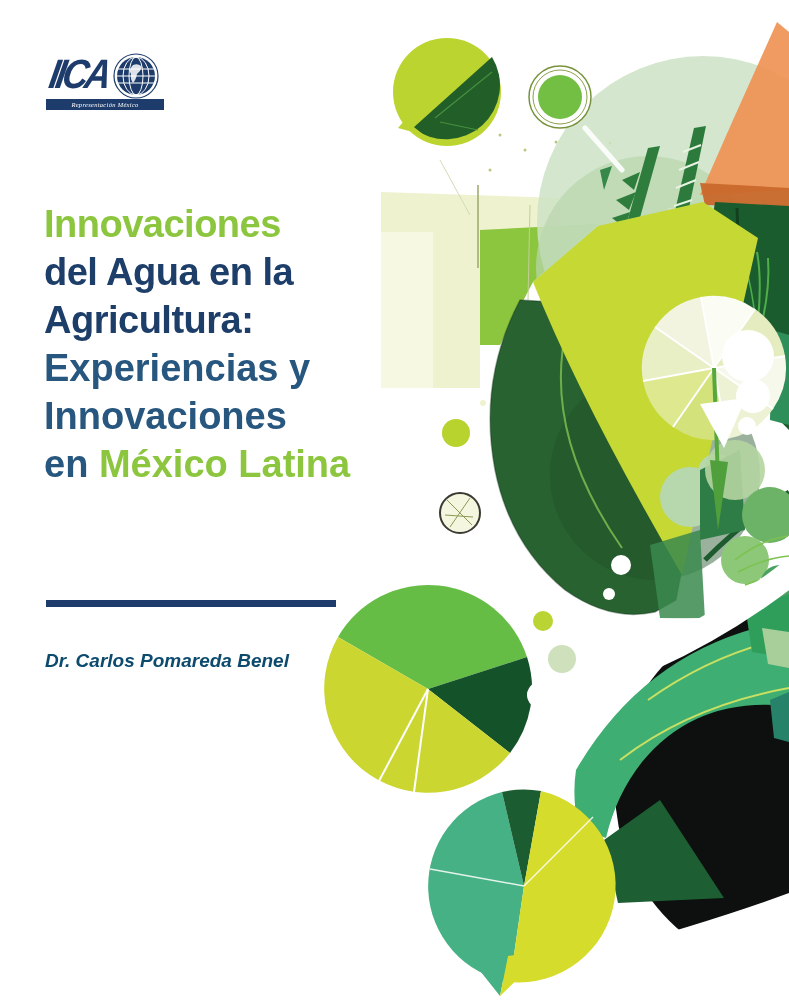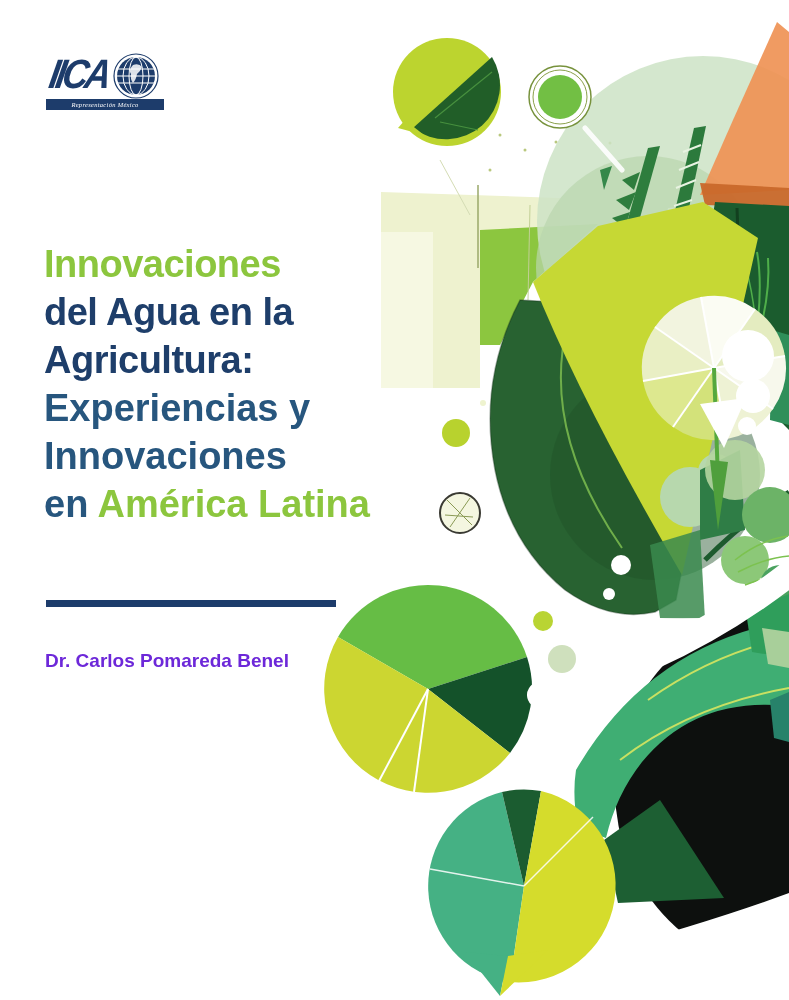--- a/index.html
+++ b/index.html
@@ -20,29 +20,29 @@
   .globe{margin-left:1px;margin-top:1px;}
   .logo-bar{
     margin-top:3px;width:118px;background:#1d3c6b;color:#ffffff;
     font-family:"Liberation Serif", serif;font-style:italic;
     font-size:6.5px;line-height:11px;text-align:center;letter-spacing:.3px;
   }
   
   .title{
     position:absolute;left:44px;top:200px;width:360px;
     font-size:38px;line-height:48px;font-weight:bold;
-    color:#1e3e6a;letter-spacing:-.5px;margin-top:40px;
+    color:#1e3e6a;letter-spacing:-.5px;
   }
   .t-green{color:#8cc63e;}
   .t-sub{font-weight:bold;color:#27567e;letter-spacing:0;}
   
   .divider{position:absolute;left:46px;top:600px;width:290px;height:7px;background:#1d3c6b;}
   .author{
     position:absolute;left:45px;top:650px;
-    font-size:19px;font-weight:bold;color:#6d28d9;
+    font-size:19px;font-weight:bold;font-style:italic;color:#0c4a6e;
   }
 </style>
 </head>
 <body>
 
 <div class="page">
 
   <svg class="illus" viewBox="0 0 789 1000" aria-hidden="true">
 
     <g>
@@ -238,19 +238,19 @@
     </div>
     <div class="logo-bar">Representación México</div>
   </div>
 
   <div class="title">
     <div class="t-green">Innovaciones</div>
     <div>del Agua en la</div>
     <div>Agricultura:</div>
     <div class="t-sub">Experiencias y</div>
     <div class="t-sub">Innovaciones</div>
-    <div class="t-sub"><span>en </span><span class="t-green">América Latina</span></div>
+    <div class="t-sub"><span>en </span><span class="t-green">México Latina</span></div>
   </div>
 
   <div class="divider"></div>
   <div class="author">Dr. Carlos Pomareda Benel</div>
 
 </div>
 
 </body></html>

